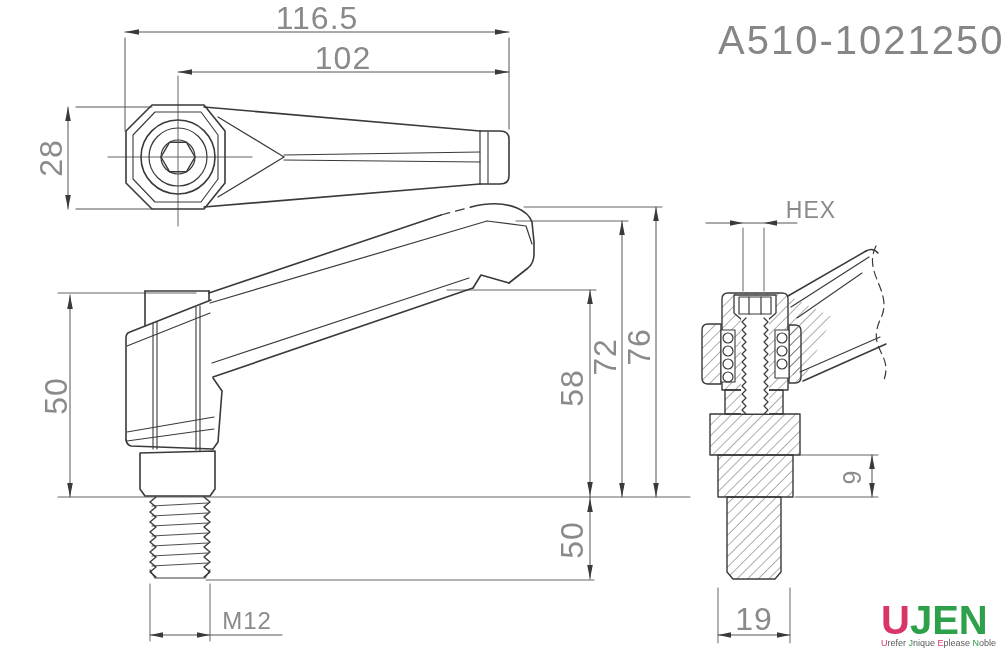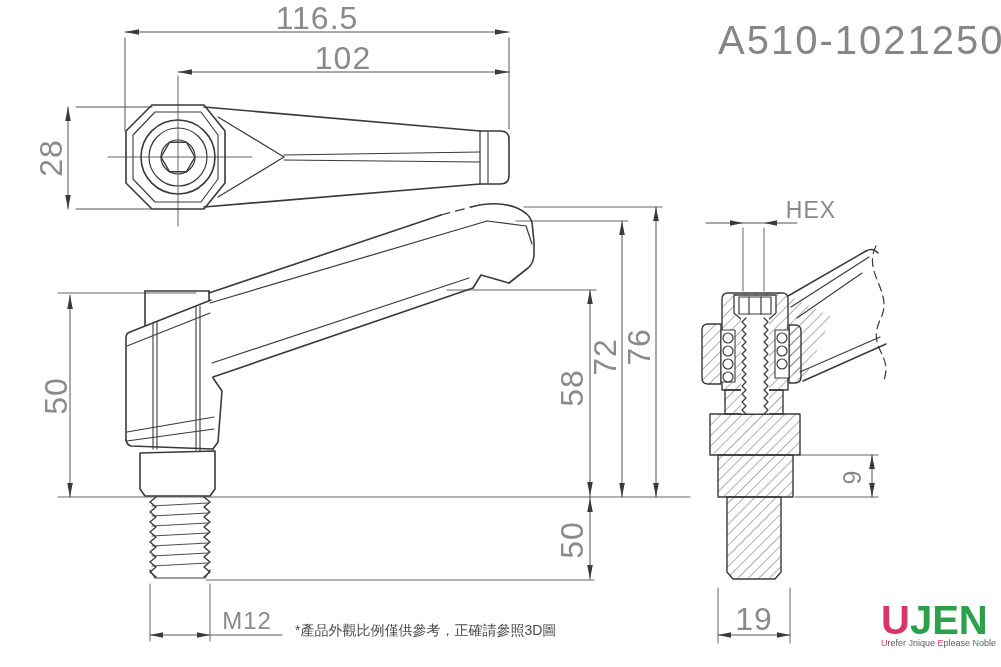--- a/index.html
+++ b/index.html
@@ -239,19 +239,18 @@
 
     <text class="dim-text" x="811" y="218" font-size="23" text-anchor="middle">HEX</text>
     <text class="dim-text" x="861" y="477" font-size="25" text-anchor="middle" transform="rotate(-90 861 477)">9</text>
     <text class="dim-text" x="754" y="630" font-size="32" text-anchor="middle">19</text>
   </g>
 </svg>
 
 <div id="part-number">A510-1021250</div>
 
 <div id="notes">
-  <div id="note-zh">*產品外觀比例僅供參考，正確請參照3D圖</div>
 </div>
 
 <div id="logo">
   <div id="logo-word"><span class="c-pink">U</span><span class="c-green">JEN</span></div>
   <div id="logo-tagline"><span class="c-pink">U</span><span>refer </span><span class="c-green">J</span><span>nique </span><span class="c-pink">E</span><span>please </span><span class="c-green">N</span><span>oble</span></div>
 </div>
 
 </body></html>

